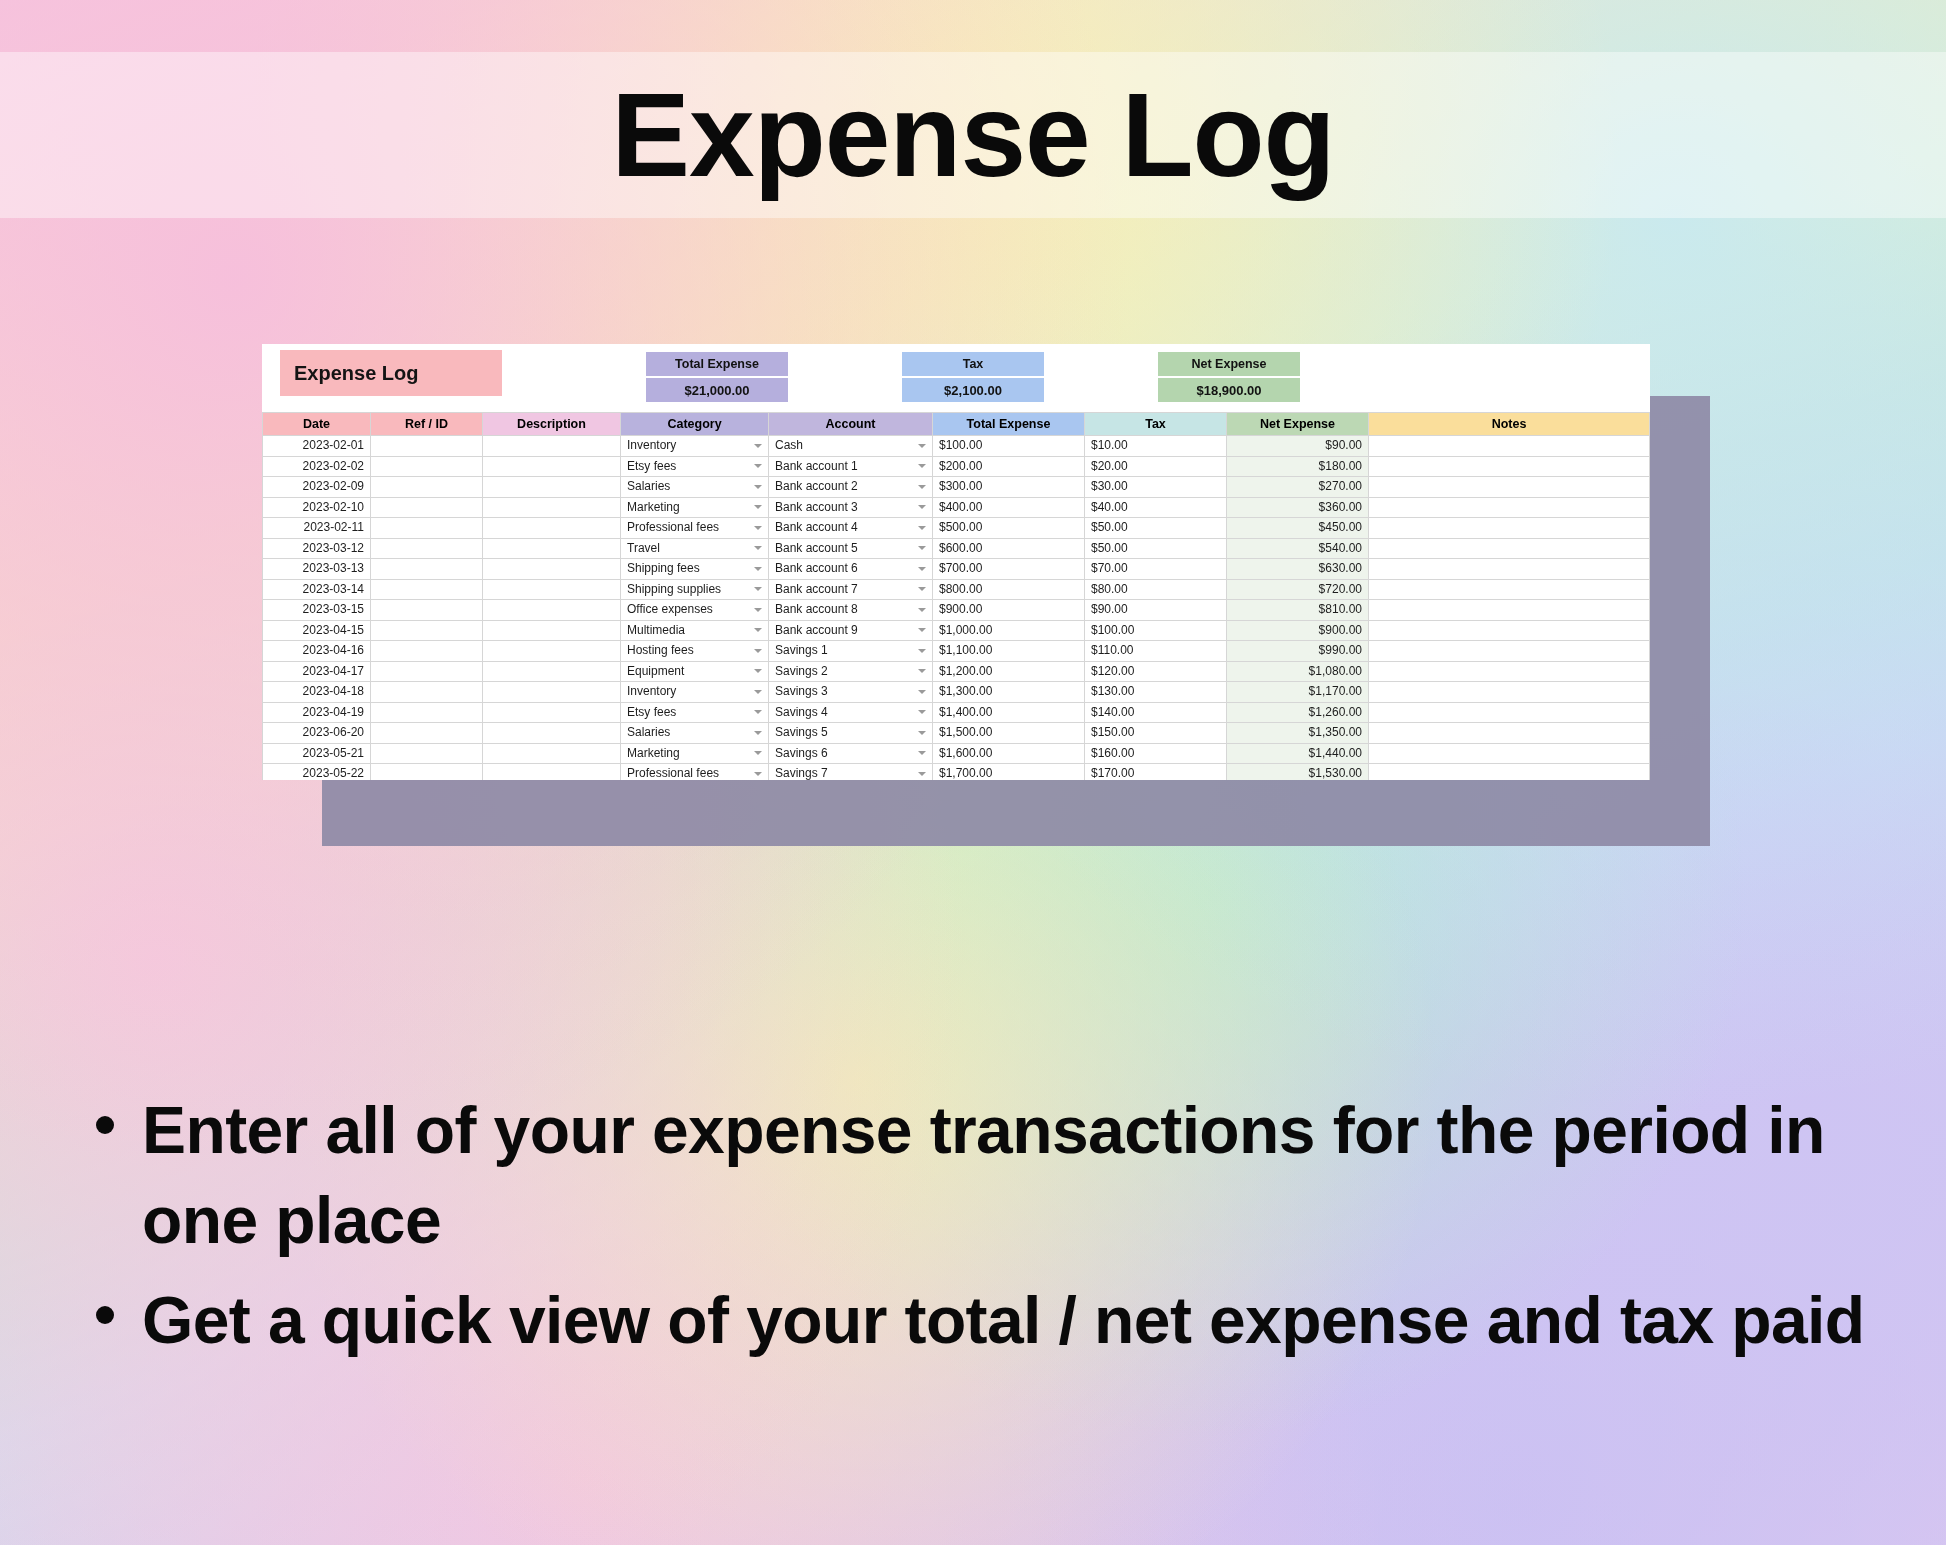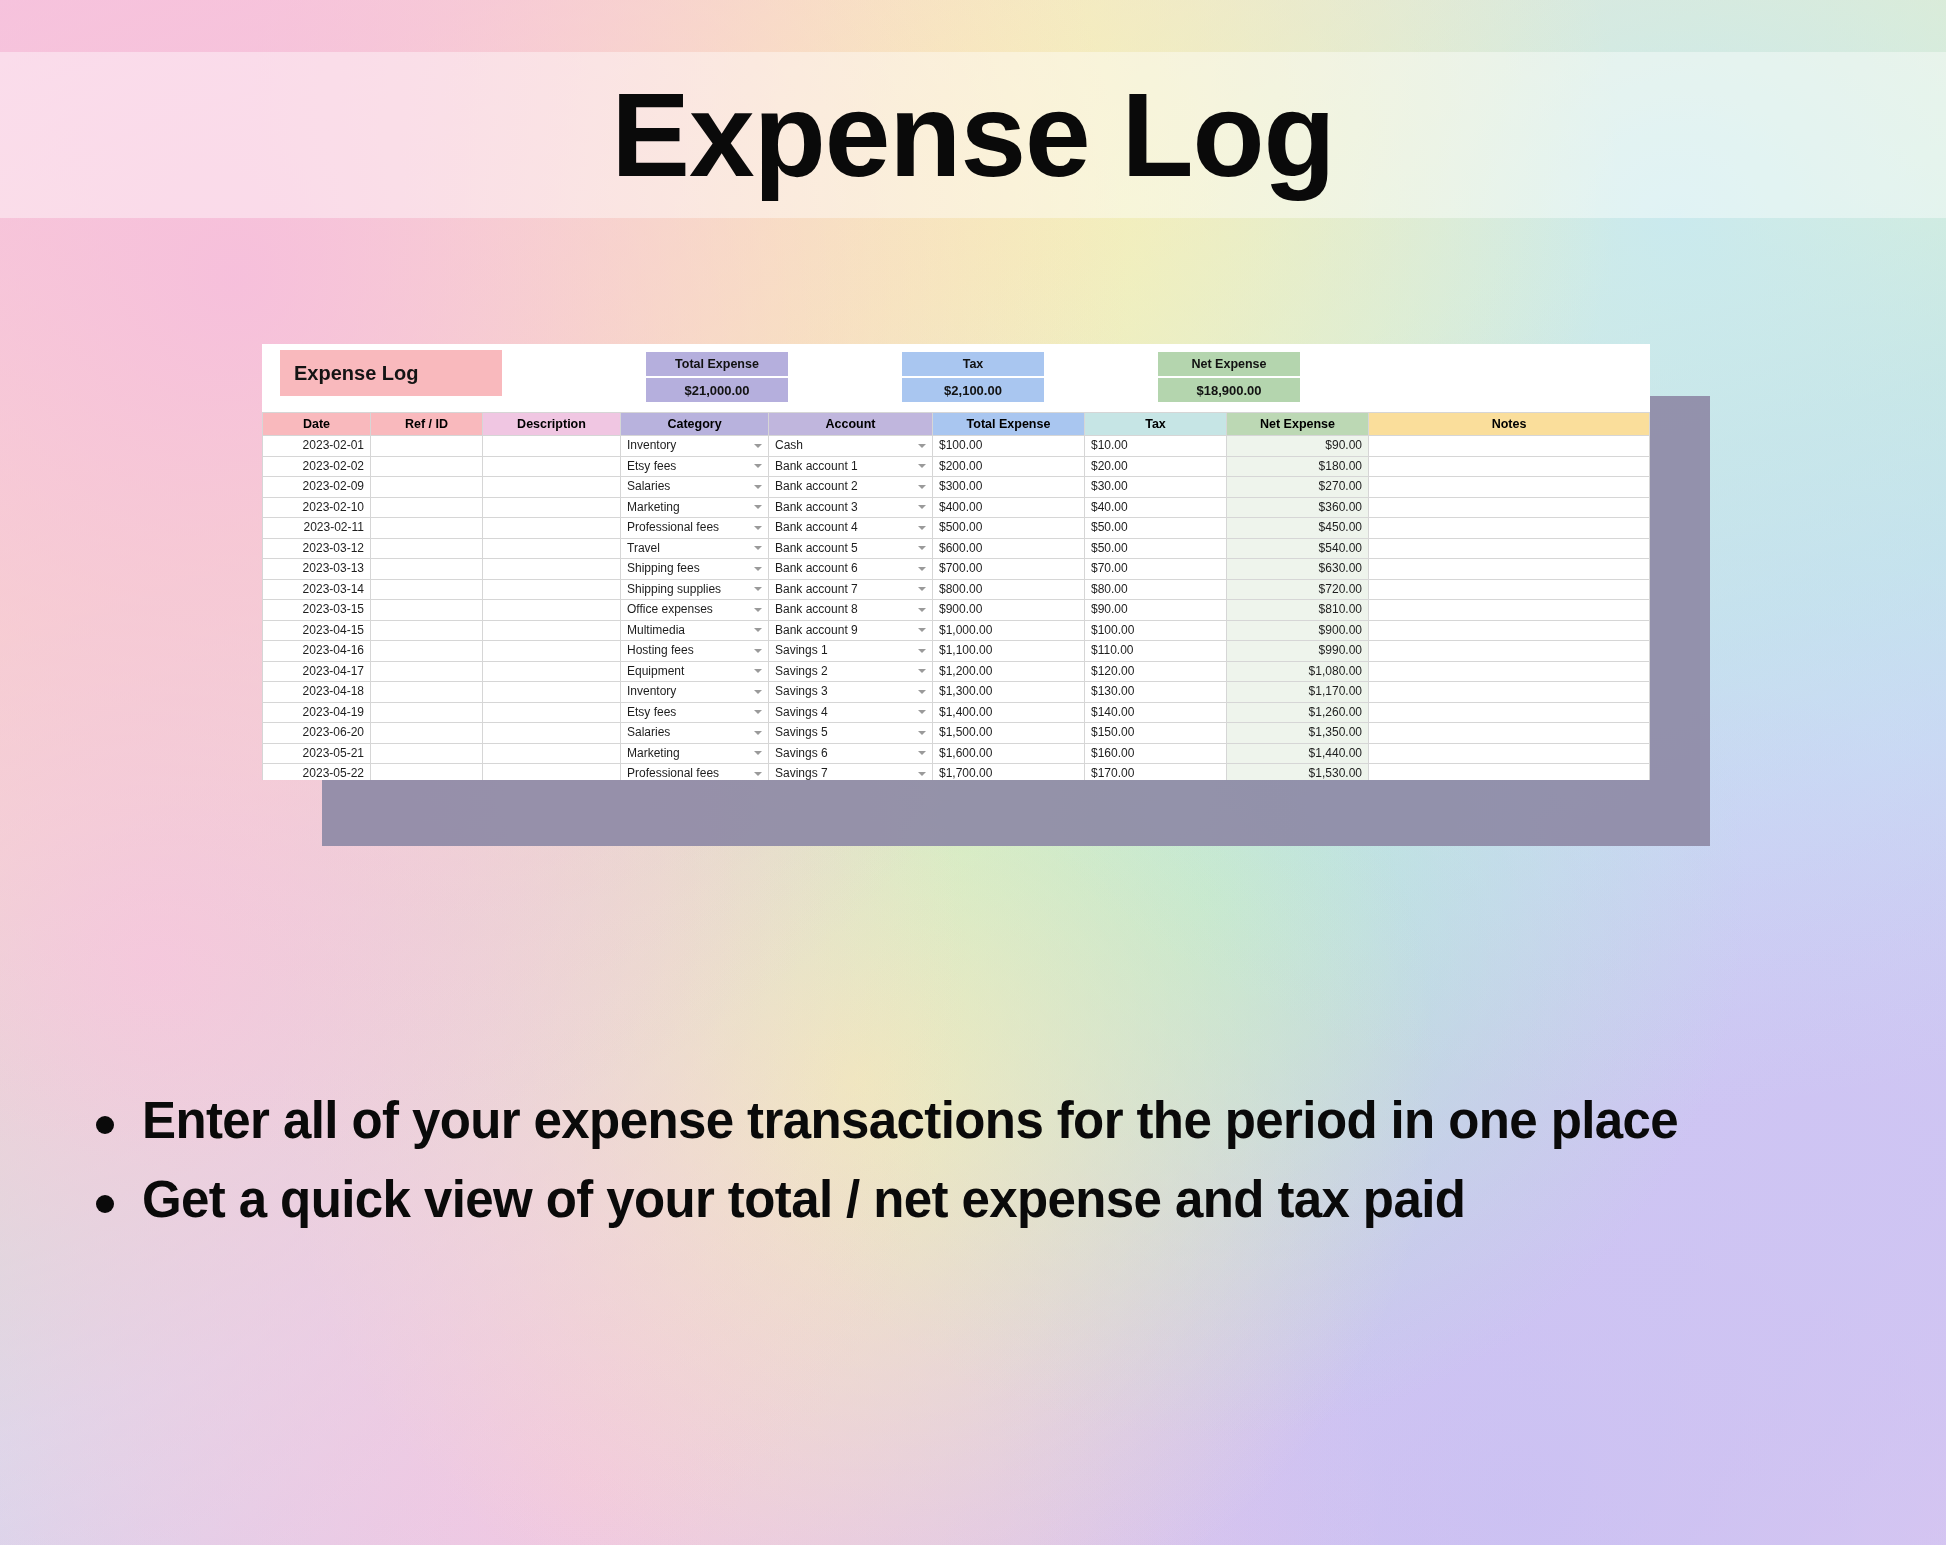--- a/index.html
+++ b/index.html
@@ -196,21 +196,21 @@
     margin-bottom: 10px;
   }
   .bullet .dot {
     flex: 0 0 auto;
     width: 18px; height: 18px;
     border-radius: 50%;
     background: #0a0a0a;
     margin: 30px 28px 0 0;
   }
   .bullet .btxt {
-    font-size: 51px;
+    font-size: 66px;
     font-weight: 700;
     line-height: 1.36;
     color: #0a0a0a;
     letter-spacing: -0.6px;
   }
 </style>
 </head>
 <body>
 
 <div class="bg-wash"></div>

